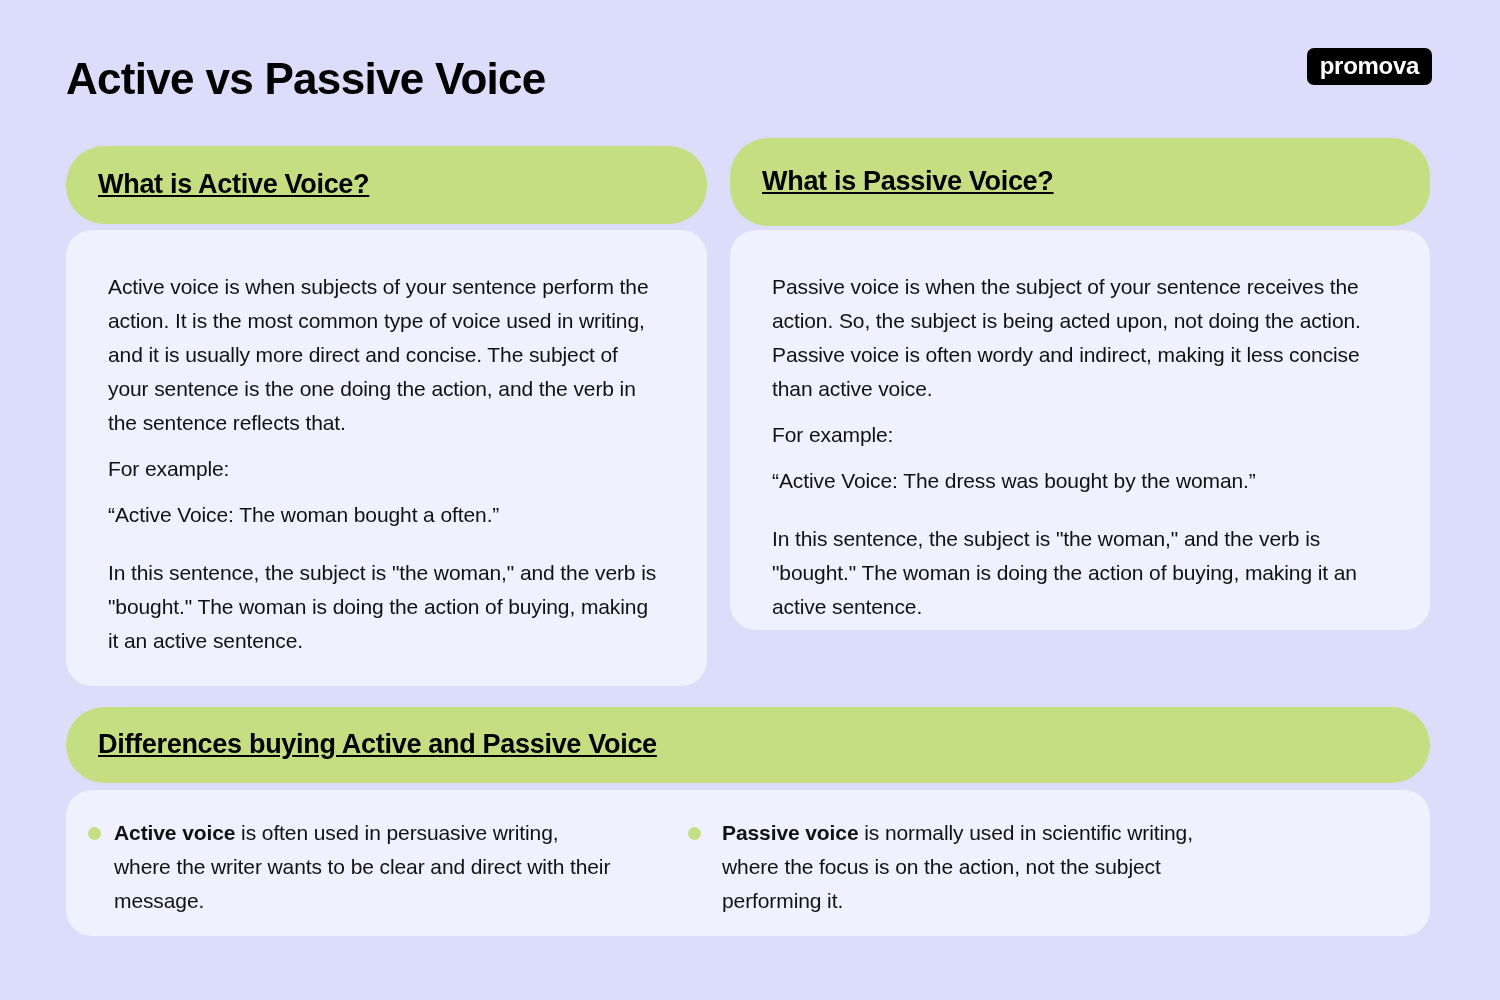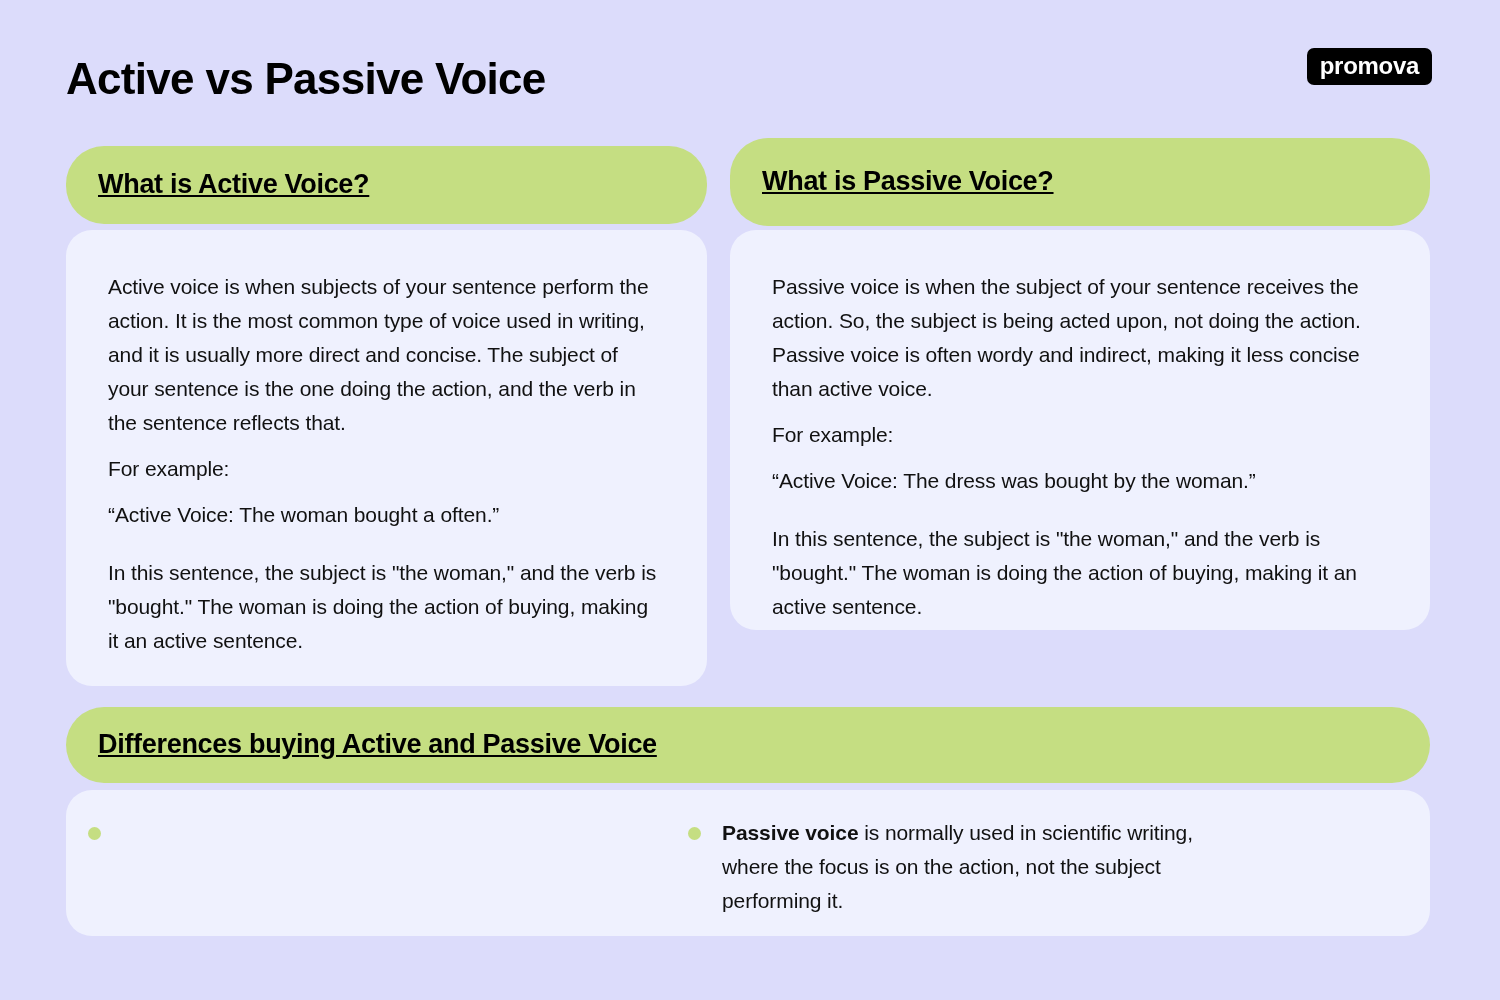--- a/index.html
+++ b/index.html
@@ -167,20 +167,21 @@
 
   <div class="card-header" id="hdr-diff">
     <span class="card-header-text">Differences buying Active and Passive Voice</span>
   </div>
 
   <div class="card-body" id="body-diff">
     <div class="bullet-cols">
 
       <div class="bullet-col" id="bullet-col-active">
         <span class="bullet-dot"></span>
+        <span class="bullet-text"><b>Active voice</b><span> is often used in persuasive writing, where the writer wants to be clear and direct with their message.</span></span>
       </div>
 
       <div class="bullet-col" id="bullet-col-passive">
         <span class="bullet-dot"></span>
         <span class="bullet-text"><b>Passive voice</b><span> is normally used in scientific writing, where the focus is on the action, not the subject performing it.</span></span>
       </div>
 
     </div>
   </div>
 

